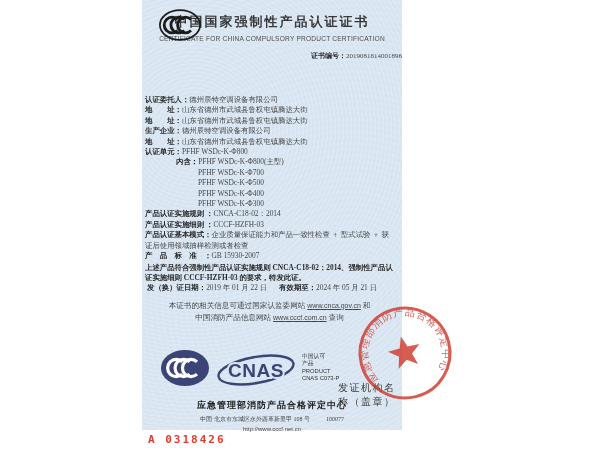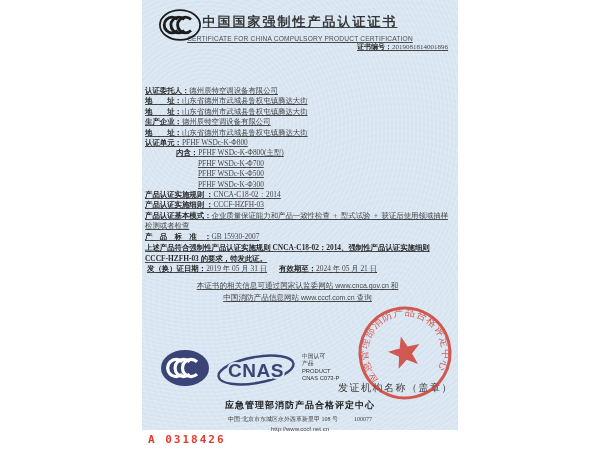--- a/index.html
+++ b/index.html
@@ -1,34 +1,34 @@
 <!DOCTYPE html>
 <html><head>
 <meta charset="utf-8">
 <style>
   * { margin:0; padding:0; box-sizing:border-box; }
   html,body { width:600px; height:450px; }
   body { font-family:"Liberation Serif","DejaVu Serif",serif; background:#ffffff; }
   .page { position:relative; width:600px; height:450px; background:#ffffff; overflow:hidden; }
 
-  .cert { position:absolute; left:142px; top:0; width:316px; height:430px;
-          background:#d9e5f1; color:#333;text-decoration:underline; }
+  .cert { position:absolute; left:142px; top:0; width:260px; height:430px;
+          background:#d9e5f1; color:#333; }
   .cert::before { content:""; position:absolute; inset:0; pointer-events:none;
           background:
             repeating-radial-gradient(circle at 20% 30%, rgba(255,255,255,.25) 0 2px, rgba(175,200,225,.12) 2px 4px),
             repeating-radial-gradient(circle at 80% 70%, rgba(255,255,255,.18) 0 3px, rgba(175,200,225,.08) 3px 6px);
           opacity:.35; }
 
   .ccc-outline { position:absolute; left:16px; top:8px; width:44px; height:34px; }
 
   .titles { padding-top:13px; }
   .title { text-align:center; font-size:13px; font-weight:bold; letter-spacing:2px; color:#252525; }
   .subtitle { text-align:center; font-size:6.6px; letter-spacing:.2px; color:#3a3a3a; margin-top:4px;
               font-family:"Liberation Sans","DejaVu Sans",sans-serif; }
-  .certno { text-align:right; padding-right:10px; font-size:7px; color:#333; }
+  .certno { text-align:right; font-size:7px; margin-top:9px; color:#333; }
 
   .bodyflow { padding:4px 8px 0 3px; font-size:7.4px;margin-top:30px; }
   .row { line-height:10.4px; white-space:nowrap; }
   .lbl { font-weight:bold; color:#101010; }
   .models-first { padding-left:31px; }
   .model-cont { padding-left:53px; line-height:10.4px; }
   .rule-row { line-height:10.4px; }
   .wrap { white-space:normal; }
   .statement { font-weight:bold; color:#101010; line-height:10.4px; margin-top:1px; }
   .first-issue { text-align:center; line-height:10.4px; }
@@ -84,30 +84,31 @@
       <div class="row"><span class="lbl">认证委托人：</span><span>德州辰特空调设备有限公司</span></div>
       <div class="row"><span class="lbl">地　　址：</span><span>山东省德州市武城县鲁权屯镇腾达大街</span></div>
       <div class="row"><span class="lbl">地　　址：</span><span>山东省德州市武城县鲁权屯镇腾达大街</span></div>
       <div class="row"><span class="lbl">生产企业：</span><span>德州辰特空调设备有限公司</span></div>
       <div class="row"><span class="lbl">地　　址：</span><span>山东省德州市武城县鲁权屯镇腾达大街</span></div>
       <div class="row"><span class="lbl">认证单元：</span><span>PFHF WSDc-K-Φ800</span></div>
 
       <div class="row models-first"><span class="lbl">内含：</span><span>PFHF WSDc-K-Φ800(主型)</span></div>
       <div class="model-cont">PFHF WSDc-K-Φ700</div>
       <div class="model-cont">PFHF WSDc-K-Φ500</div>
+      <div class="model-cont">PFHF WSDc-K-Φ400</div>
       <div class="model-cont">PFHF WSDc-K-Φ300</div>
 
       <div class="rule-row"><span class="lbl">产品认证实施规则 ：</span><span>CNCA-C18-02：2014</span></div>
       <div class="rule-row"><span class="lbl">产品认证实施细则 ：</span><span>CCCF-HZFH-03</span></div>
       <div class="rule-row wrap"><span class="lbl">产品认证基本模式：</span><span>企业质量保证能力和产品一致性检查 ＋ 型式试验 ＋ 获证后使用领域抽样检测或者检查</span></div>
       <div class="rule-row"><span class="lbl">产　品　标　准　：</span><span>GB 15930-2007</span></div>
 
       <div class="statement wrap">上述产品符合强制性产品认证实施规则 CNCA-C18-02：2014、强制性产品认证实施细则 CCCF-HZFH-03 的要求，特发此证。</div>
 
-      <div class="issue-line"><span class="lbl">发（换）证日期：</span><span>2019 年 05 月 31 日</span><span class="gap"></span><span class="lbl">有效期至：</span><span>2024 年 05 月 21 日</span></div>
+      <div class="issue-line"><span class="lbl">发（换）证日期：</span><span>2019 年 01 月 22 日</span><span class="gap"></span><span class="lbl">有效期至：</span><span>2024 年 05 月 21 日</span></div>
 
       <div class="notice">
         <div><span>本证书的相关信息可通过国家认监委网站 </span><span class="url">www.cnca.gov.cn</span><span> 和</span></div>
         <div><span>中国消防产品信息网站 </span><span class="url">www.cccf.com.cn</span><span> 查询</span></div>
       </div>
     </div>
 
     <svg class="ccc-filled" viewBox="0 0 50 38">
       <ellipse cx="25" cy="19" rx="24" ry="18" fill="#3b4476"></ellipse>
       <path d="M37,12.8 A8.6,8.6 0 1 0 37,25.2" fill="none" stroke="#ffffff" stroke-width="3.2"></path>

